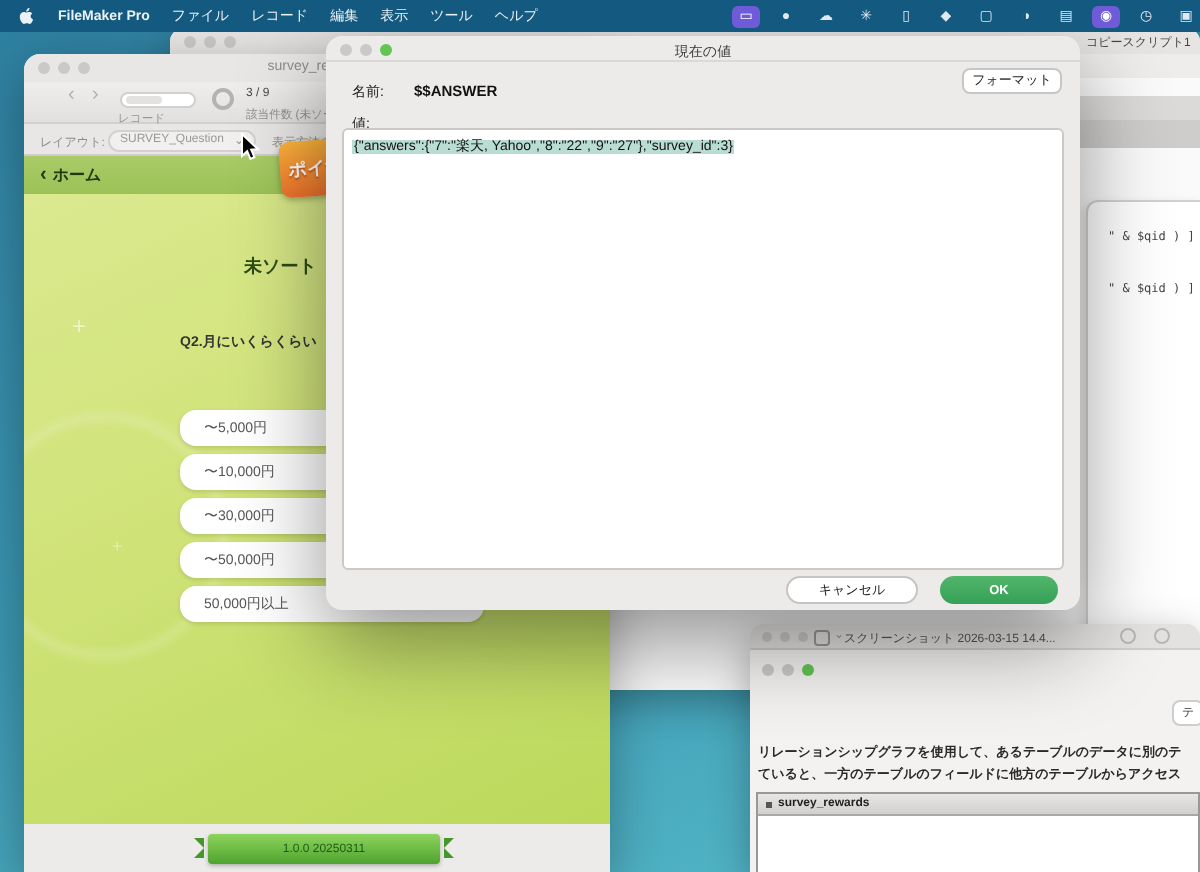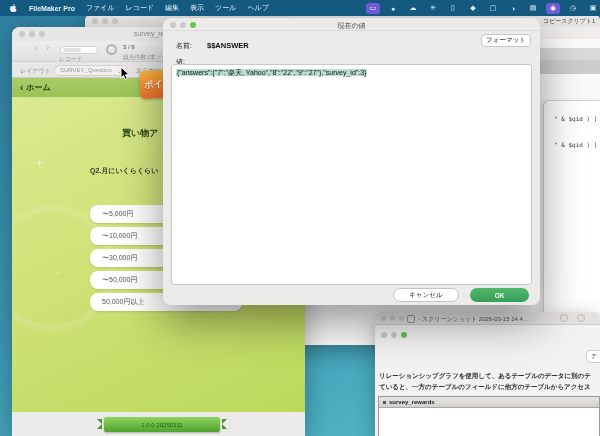--- a/index.html
+++ b/index.html
@@ -179,21 +179,21 @@
       <div class="sv-ring"></div>
       <span class="sv-deco1">+</span>
       <span class="sv-deco2">+</span>
       <div class="sv-header">
         <div class="sv-home">
           <span class="chev">‹</span>
           <span>ホーム</span>
         </div>
         <div class="sv-logo">ポイ活</div>
       </div>
-      <div class="sv-title">買い物ア</div>
+      <div class="sv-title">未ソート</div>
       <div class="sv-question">Q2.月にいくらくらい</div>
       <div class="sv-opt" style="top:127px;">〜5,000円</div>
       <div class="sv-opt" style="top:149px;">〜10,000円</div>
       <div class="sv-opt" style="top:171px;">〜30,000円</div>
       <div class="sv-opt" style="top:193px;">〜50,000円</div>
       <div class="sv-opt" style="top:215px;">50,000円以上</div>
       <div class="sv-btn" style="left:26px;top:338px;width:34px;">戻る</div>
       <div class="sv-btn" style="left:250px;top:338px;width:36px;">次へ</div>
       <div class="sv-footer">
         <div class="ribbon">1.0.0 20250311</div>

